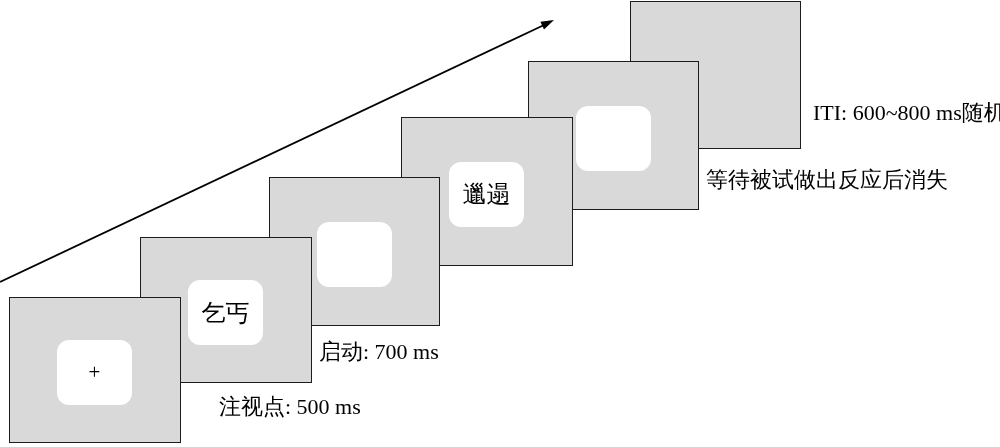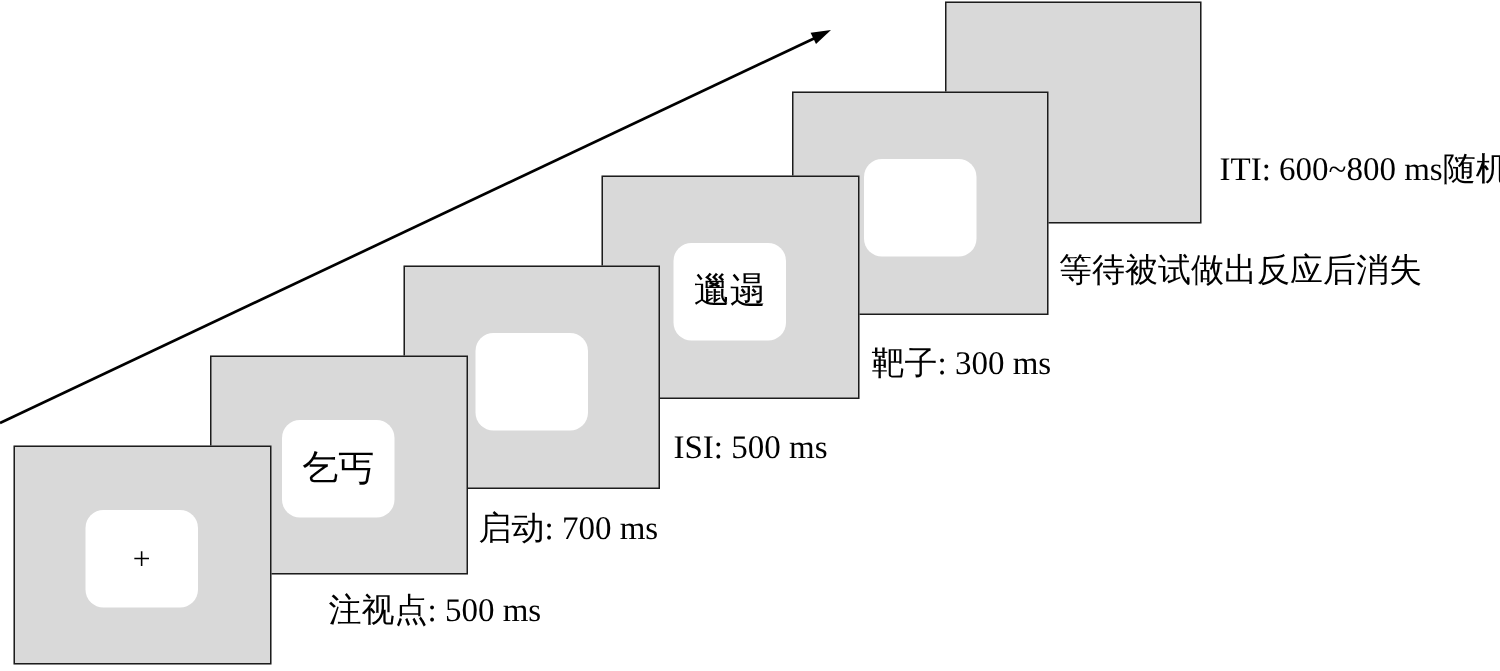--- a/index.html
+++ b/index.html
@@ -107,18 +107,16 @@
   <div class="frame f5">
     <div class="stim-box">
       <span></span>
     </div>
   </div>
 
   <div class="frame f6"></div>
 
   <div class="phase-label l1">注视点: 500 ms</div>
   <div class="phase-label l2">启动: 700 ms</div>
-  <div class="phase-label l3">ISI: 500 ms</div>
-  <div class="phase-label l4">靶子: 300 ms</div>
   <div class="phase-label l5">等待被试做出反应后消失</div>
   <div class="phase-label l6">ITI: 600~800 ms随机</div>
 
 </div>
 
 </body></html>

